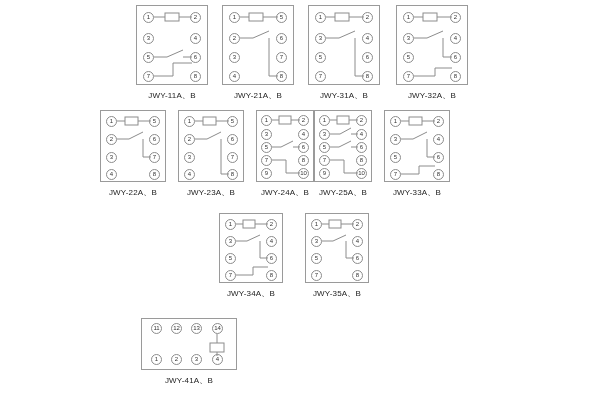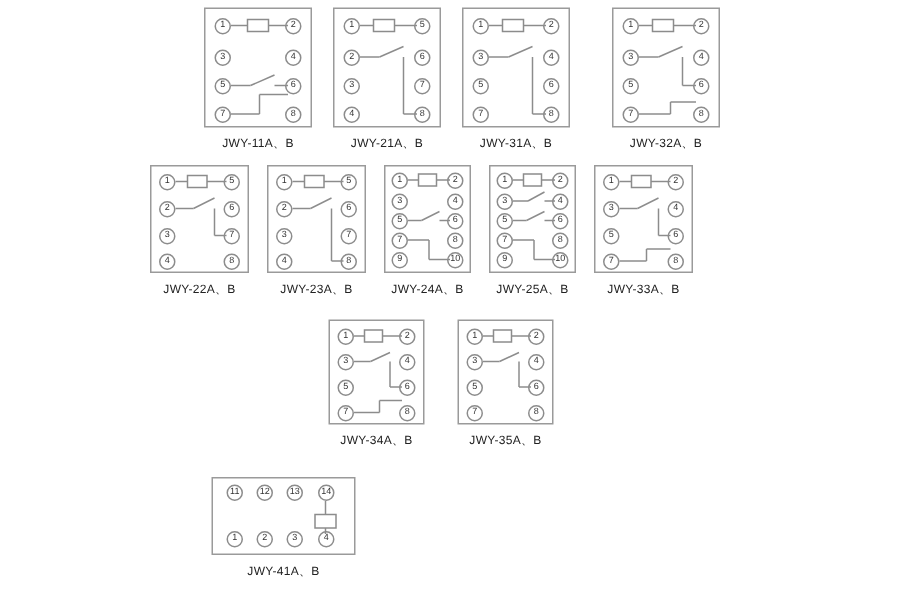--- a/index.html
+++ b/index.html
@@ -92,21 +92,21 @@
           <line x1="40" y1="11" x2="55" y2="11"></line>
           <line x1="17" y1="32" x2="30" y2="32"></line>
           <line x1="30" y1="32" x2="46" y2="25"></line>
           <line x1="46" y1="32" x2="46" y2="70"></line>
           <line x1="46" y1="70" x2="55" y2="70"></line>
         </svg>
       </div>
       <div class="cap">JWY-21A、B</div>
     </div>
 
-    <div class="cell" style="margin-right:28px;">
+    <div class="cell" style="margin-right:16px;">
       <div class="box" style="width:72px;height:80px;">
         <div class="pin" style="left:6px;top:6px;">1</div>
         <div class="pin" style="left:6px;top:27px;">3</div>
         <div class="pin" style="left:6px;top:46px;">5</div>
         <div class="pin" style="left:6px;top:65px;">7</div>
         <div class="pin" style="right:6px;top:6px;">2</div>
         <div class="pin" style="right:6px;top:27px;">4</div>
         <div class="pin" style="right:6px;top:46px;">6</div>
         <div class="pin" style="right:6px;top:65px;">8</div>
         <svg class="wires" width="72" height="80">
@@ -190,21 +190,21 @@
           <line x1="37" y1="10" x2="50" y2="10"></line>
           <line x1="16" y1="28" x2="28" y2="28"></line>
           <line x1="28" y1="28" x2="42" y2="21"></line>
           <line x1="42" y1="28" x2="42" y2="63"></line>
           <line x1="42" y1="63" x2="50" y2="63"></line>
         </svg>
       </div>
       <div class="cap">JWY-23A、B</div>
     </div>
 
-    <div class="cell" style="margin-right:12px;">
+    <div class="cell" style="">
       <div class="box" style="width:58px;height:72px;">
         <div class="pin" style="left:4px;top:4px;">1</div>
         <div class="pin" style="left:4px;top:18px;">3</div>
         <div class="pin" style="left:4px;top:31px;">5</div>
         <div class="pin" style="left:4px;top:44px;">7</div>
         <div class="pin" style="left:4px;top:57px;">9</div>
         <div class="pin" style="right:4px;top:4px;">2</div>
         <div class="pin" style="right:4px;top:18px;">4</div>
         <div class="pin" style="right:4px;top:31px;">6</div>
         <div class="pin" style="right:4px;top:44px;">8</div>

